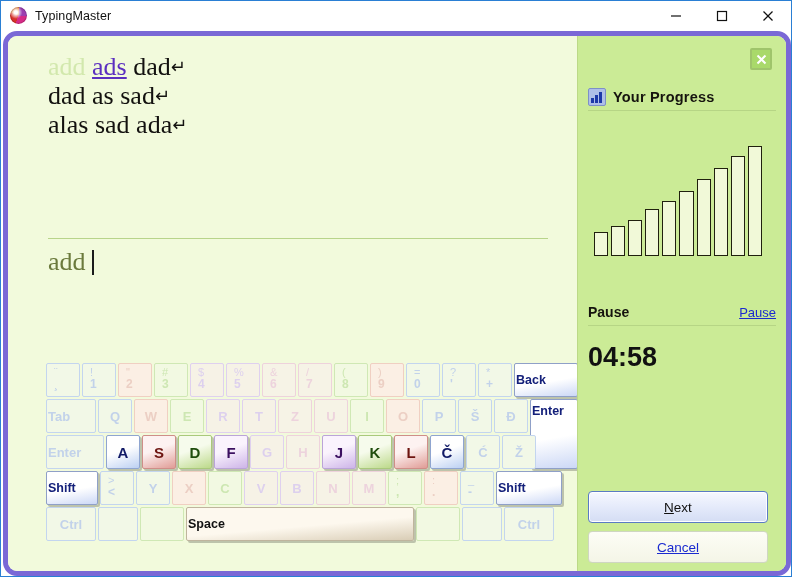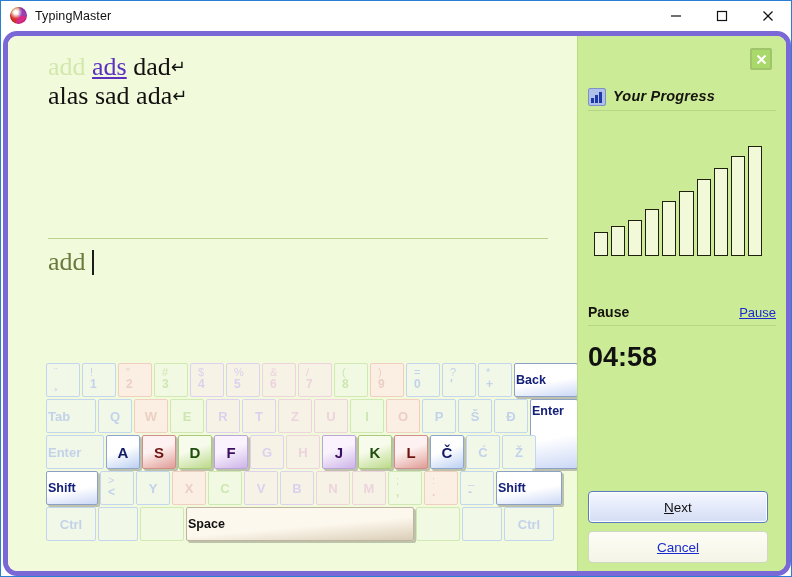--- a/index.html
+++ b/index.html
@@ -179,21 +179,21 @@
     width: 18px; height: 18px;
     border: 2px solid #9fc46b;
     background: #a9d96a;
     border-radius: 2px;
     display: flex; align-items: center; justify-content: center;
   }
   .side-close svg { display:block; }
 
   .progress-head {
     position: absolute; left: 10px; top: 52px;
-    display: flex; align-items: flex-start; gap: 7px; font-style: italic;
+    display: flex; align-items: center; gap: 7px;
   }
   .chart-icon {
     width: 16px; height: 16px;
     background: #aebfe8;
     border: 1px solid #7d90c8;
     border-radius: 2px;
     position: relative;
   }
   .chart-icon i {
     position: absolute; bottom: 2px;
@@ -287,20 +287,21 @@
           </svg>
       </div>
     </div>
   </div>
 
   <div class="frame">
 
     <div class="main-panel">
       <div class="exercise" id="exercise-text">
           <div><span class="done">add</span> <span class="current">ads</span> <span class="">dad</span><span class="ret">↵</span></div>
+          <div><span class="">dad</span> <span class="">as</span> <span class="">sad</span><span class="ret">↵</span></div>
           <div><span class="">alas</span> <span class="">sad</span> <span class="">ada</span><span class="ret">↵</span></div>
         </div>
       <div class="divider-line"></div>
       <div class="typed">
         <span>add</span>
         <span class="caret"></span>
       </div>
 
       <div class="keyboard" id="keyboard">
           <div class="krow">

